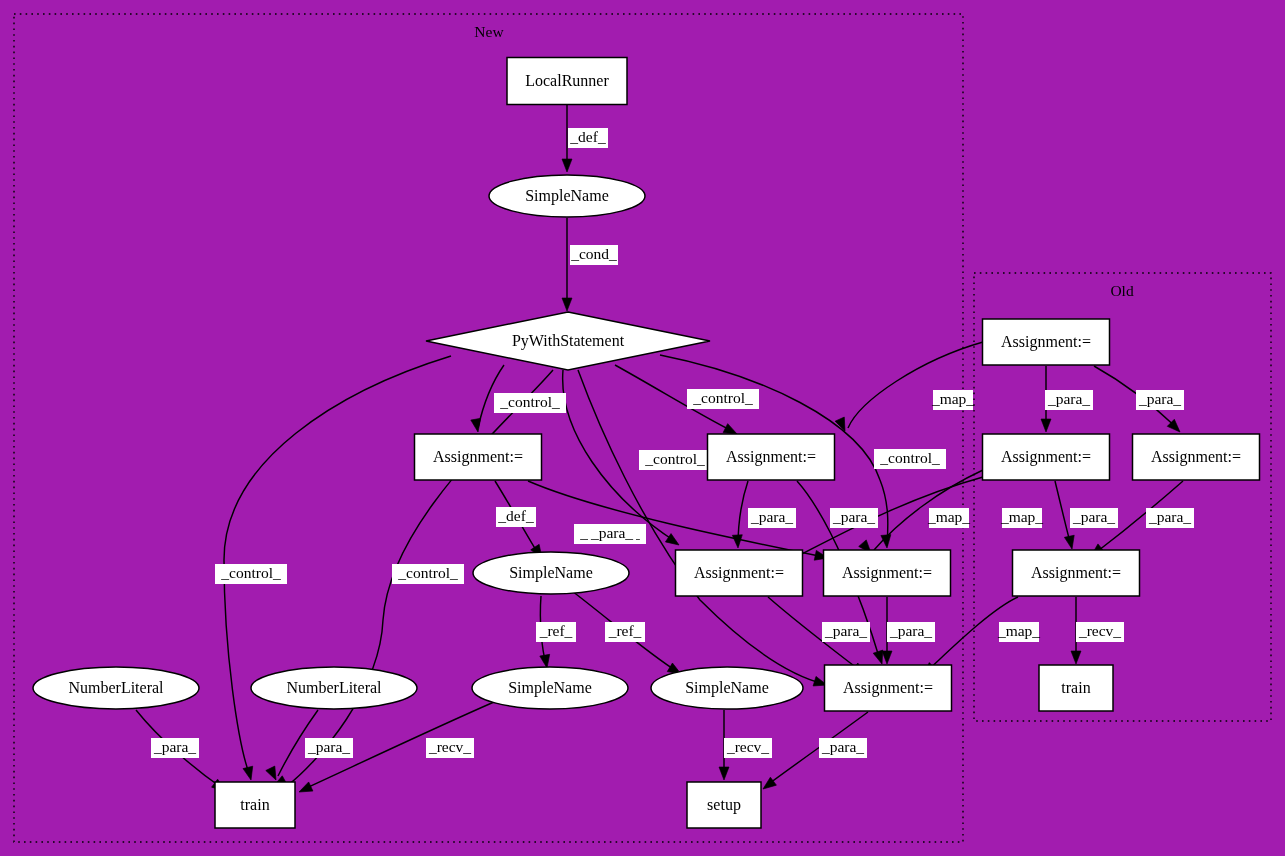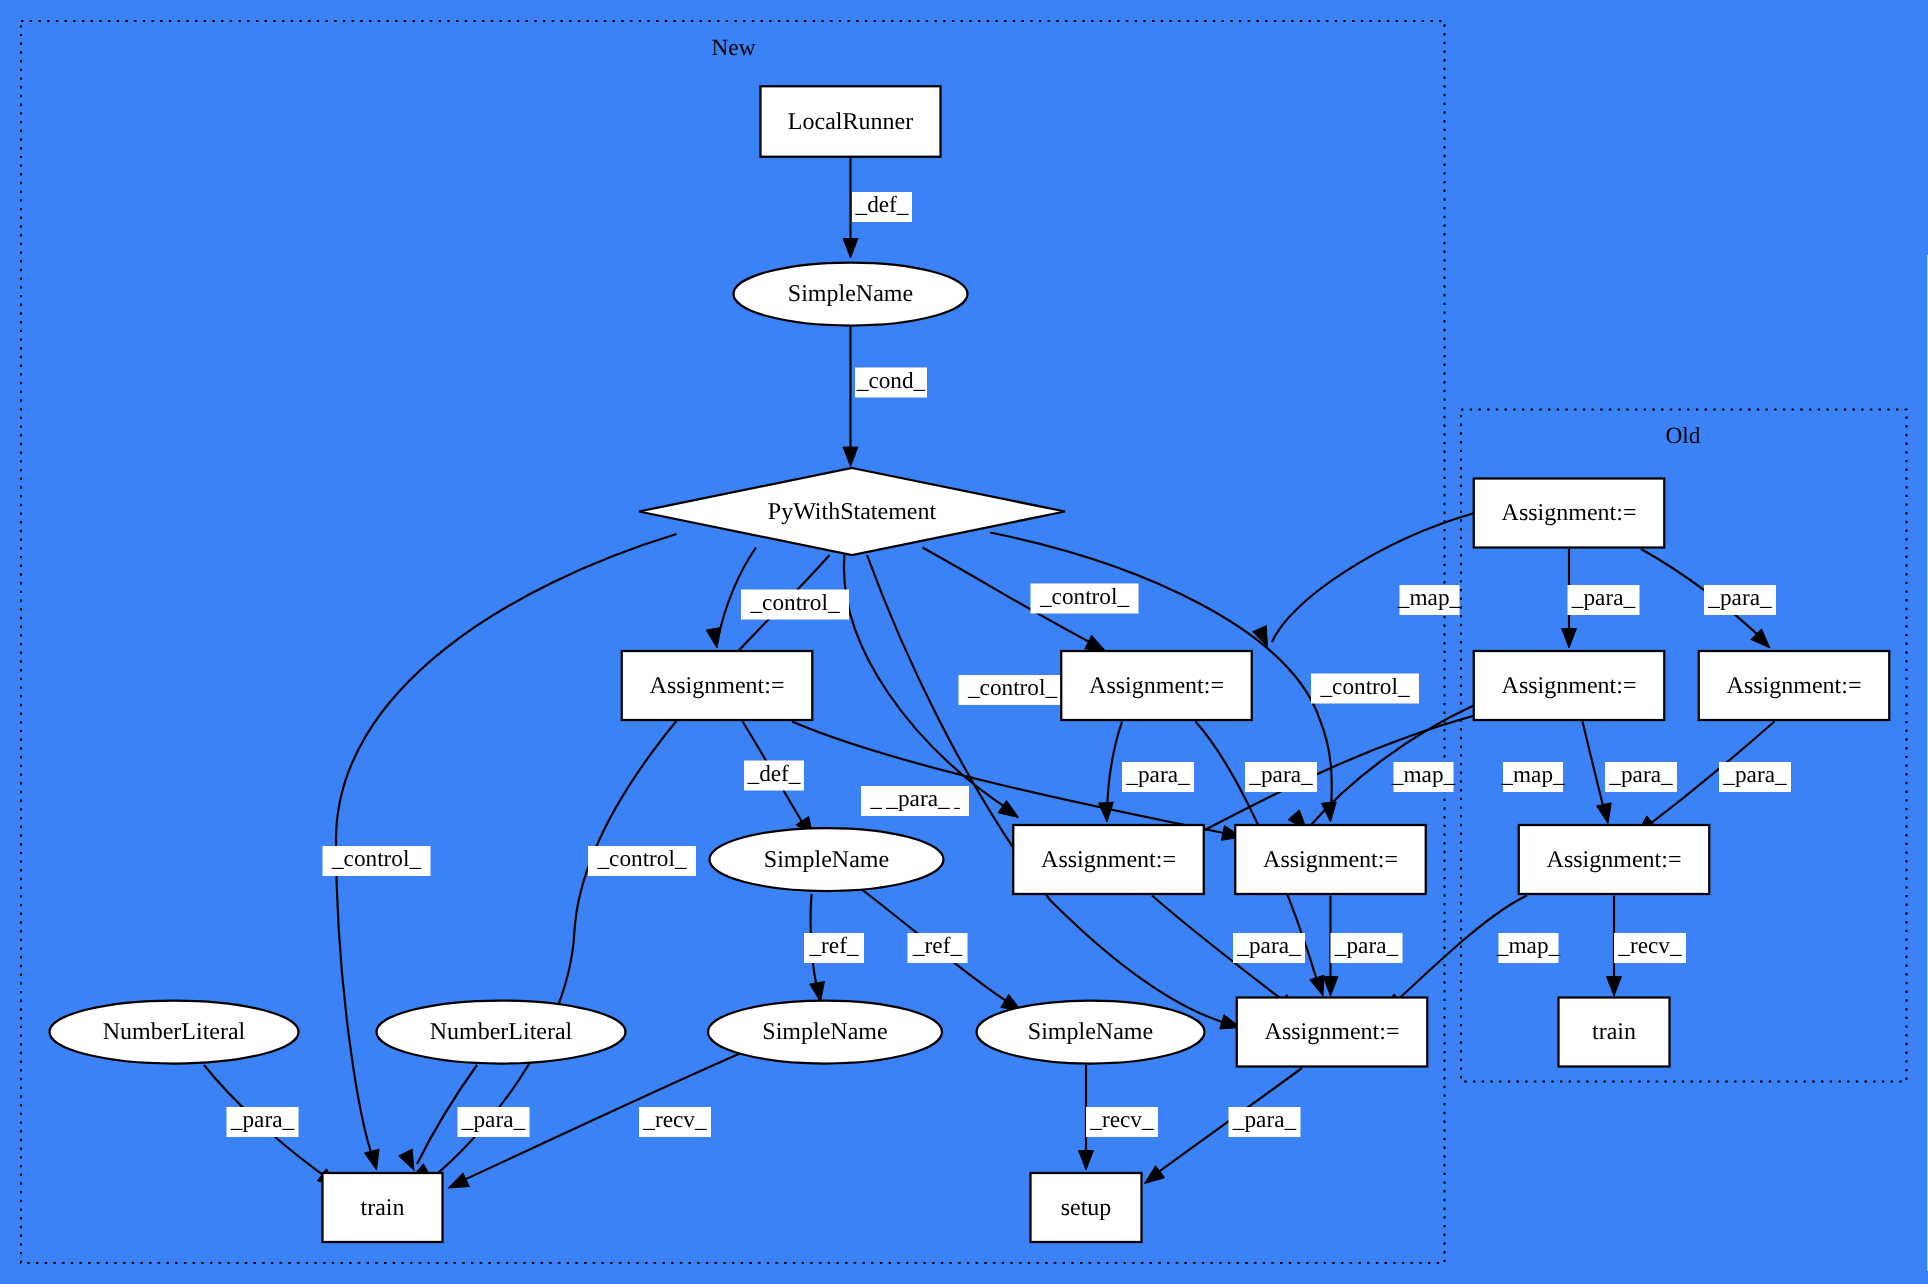--- a/index.html
+++ b/index.html
@@ -4,21 +4,21 @@
 <style>
   html, body {
     margin: 0;
     padding: 0;
     background: #ffffff;
   }
   #canvas {
     position: relative;
     width: 1285px;
     height: 856px;
-    background: #3b82f6;
+    background: #a21caf;
     font-family: "Liberation Serif", "DejaVu Serif", serif;
     overflow: hidden;
   }
   svg#graph {
     position: absolute;
     left: 0;
     top: 0;
     width: 1285px;
     height: 856px;
   }

